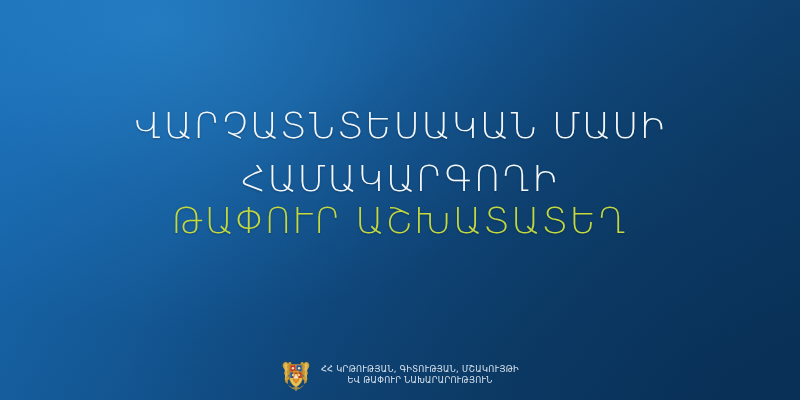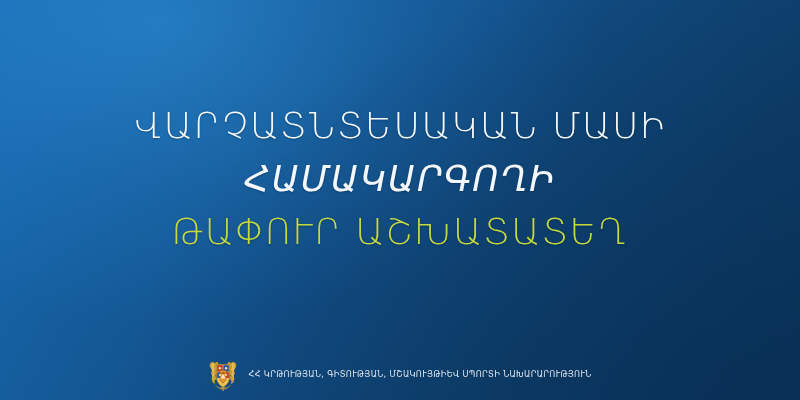--- a/index.html
+++ b/index.html
@@ -90,21 +90,21 @@
     font-size: 36px;
     letter-spacing: 1.6px;
     white-space: nowrap;
   }
 
   .line-1, .line-2 {
     color: #f4f8fb;
     text-shadow: 0 1px 2px rgba(4,28,54,0.35);
   }
   .line-1 { margin-bottom: 17px; text-align: center; }
-  .line-2 { margin-bottom: 17px; font-style: italic; }
+  .line-2 { margin-bottom: 6px; }
   .line-3 {
     color: #c3d93f;
     text-shadow: 0 1px 2px rgba(4,28,54,0.35);
     text-align: center;
   }
 
   .footer {
     position: absolute;
     left: 0;
     right: 0;
@@ -118,20 +118,21 @@
 
   .emblem {
     width: 30px;
     height: 34px;
     flex: 0 0 auto;
     display: block;
   }
 
   .ministry {
     display: flex;
+    flex-direction: column;
     align-items: center;
     line-height: 1.35;
   }
   .ministry-line {
     display: block;
     font-family: "DejaVu Sans", sans-serif;
     font-size: 8.2px;
     font-weight: 400;
     letter-spacing: 0.35px;
     color: #dfe8f1;
@@ -198,18 +199,18 @@
 
         <path d="M15.0 29.0 L15.0 33.0" stroke="#d8ac3f" stroke-width="1.1"></path>
         <path d="M11.8 30.0 L18.2 30.0" stroke="#d8ac3f" stroke-width="1.0"></path>
 
         <path d="M7.8 27.4 C9.6 29.6 12.0 30.8 14.4 31.2" stroke="#c89a33" stroke-width="0.9" fill="none"></path>
         <path d="M22.2 27.4 C20.4 29.6 18.0 30.8 15.6 31.2" stroke="#c89a33" stroke-width="0.9" fill="none"></path>
       </svg>
 
       <div class="ministry">
         <span class="ministry-line">ՀՀ ԿՐԹՈՒԹՅԱՆ, ԳԻՏՈՒԹՅԱՆ, ՄՇԱԿՈՒՅԹԻ</span>
-        <span class="ministry-line">ԵՎ ՍՊՈՐՏԻ ՆԱԽԱՐԱՐՈՒԹՅՈՒՆ</span>
+        <span class="ministry-line">ԵՎ ԹԱՓՈՒՐ ՆԱԽԱՐԱՐՈՒԹՅՈՒՆ</span>
       </div>
 
     </div>
   </div>
 </div>
 
 </body></html>

